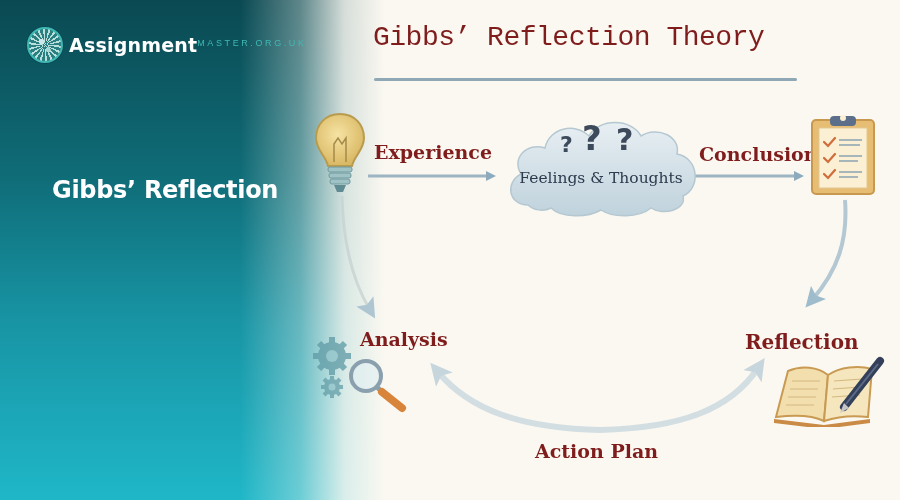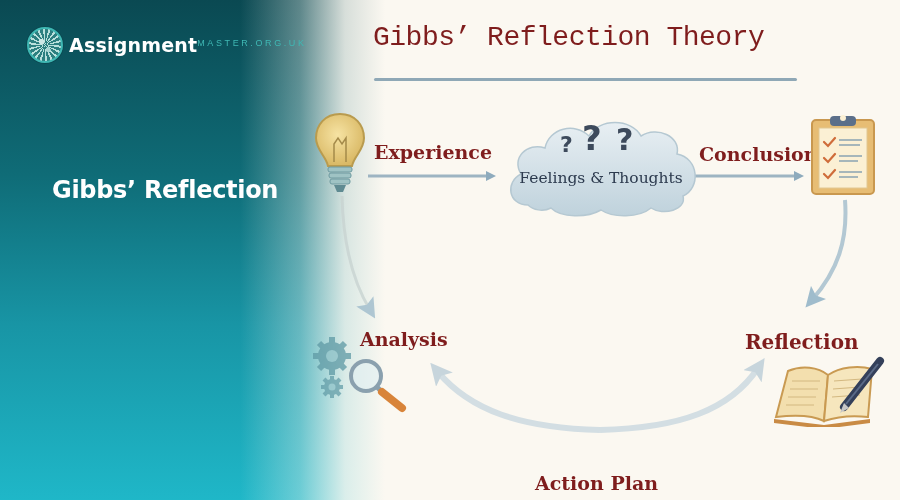--- a/index.html
+++ b/index.html
@@ -61,21 +61,21 @@
 
   .label {
     position: absolute; font-family: "DejaVu Serif", serif; color: #7f1d1d;
     white-space: nowrap;
     font-weight: bold;
   }
   .lbl-experience { left: 374px; top: 141px; font-size: 19px; }
   .lbl-evaluation { left: 699px; top: 143px; font-size: 19px; }
   .lbl-analysis { left: 360px; top: 328px; font-size: 19px; }
   .lbl-conclusion { left: 745px; top: 330px; font-size: 20px; }
-  .lbl-actionplan { left: 535px; top: 440px; font-size: 19px; margin-top: 32px; }
+  .lbl-actionplan { left: 535px; top: 440px; font-size: 19px; }
 
   .cloud {
     position: absolute; left: 503px; top: 110px; width: 200px; height: 110px;
   }
   .cloud-label {
     position: absolute; left: 511px; top: 169px; width: 180px; text-align: center;
     font-family: "DejaVu Serif", serif; font-size: 15.5px; color: #2c3a4e;
     white-space: nowrap;
   }
   .qmarks {

